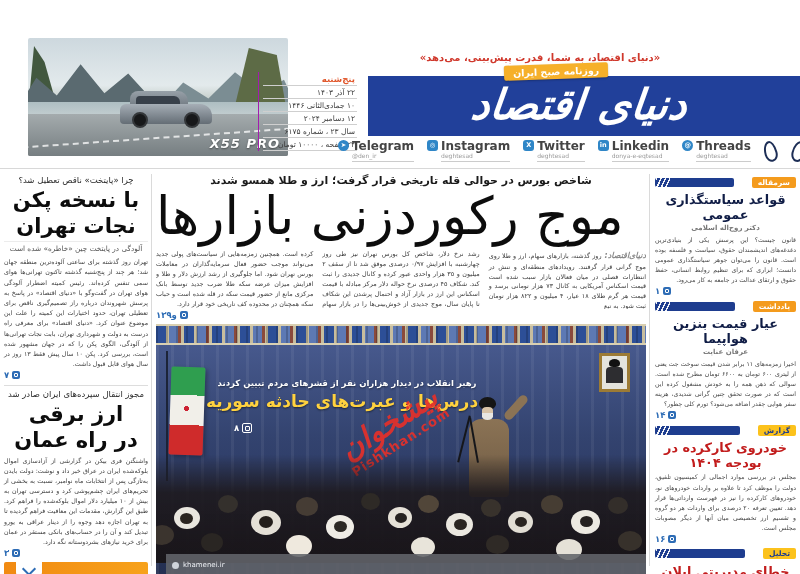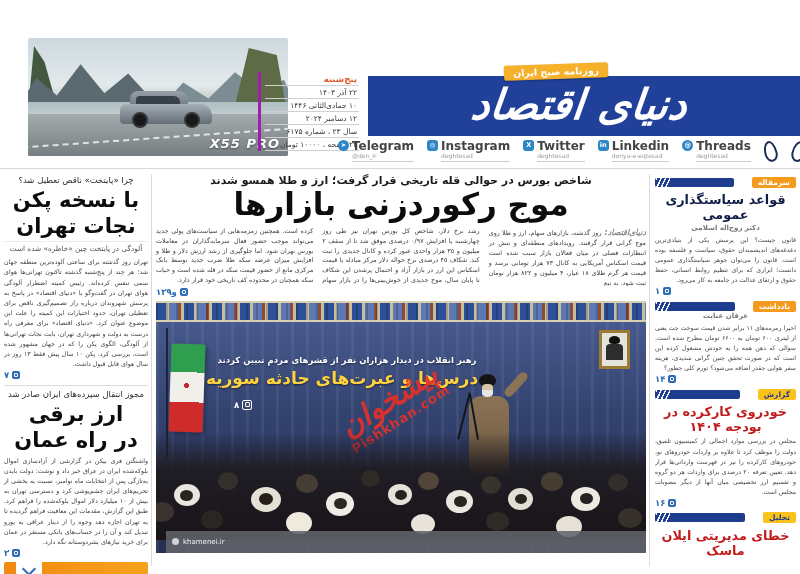--- a/index.html
+++ b/index.html
@@ -25,21 +25,21 @@
   .car-top{position:absolute;bottom:20px;left:10px;width:58px;height:17px;border-radius:8px 10px 0 0;
            background:linear-gradient(#97a0a8,#6e777f);}
   .car-win{position:absolute;bottom:22px;left:16px;width:44px;height:10px;border-radius:4px 6px 0 0;background:#38404a;}
   .car-body{position:absolute;bottom:4px;left:0;width:92px;height:20px;border-radius:6px 12px 4px 4px;
             background:linear-gradient(#a6aeb6,#646d75);}
   .wheel{position:absolute;bottom:0;width:12px;height:12px;border-radius:50%;background:#17181a;border:2px solid #34373a;}
   .w1{left:12px;} .w2{left:64px;}
   .model{position:absolute;right:8px;bottom:5px;color:#fff;font-weight:bold;font-style:italic;
          font-size:13px;letter-spacing:1px;text-shadow:0 1px 2px rgba(0,0,0,.45);}
   
-  .dates{position:absolute;left:258px;top:72px;width:94px;direction:rtl;border-left:3px solid #a21caf;padding-left:4px;}
+  .dates{position:absolute;left:258px;top:72px;width:94px;direction:rtl;border-left:1px solid #a21caf;padding-left:4px;}
   .drow{font-size:7.5px;color:#3a3a3a;text-align:right;border-bottom:1px solid #cfcfcf;padding:1.5px 2px;white-space:nowrap;}
   .drow.weekday{color:#e0562a;font-weight:bold;font-size:8.5px;}
   
   .slogan{position:absolute;left:415px;top:52px;width:250px;direction:rtl;text-align:center;
           color:#d0382c;font-size:10px;font-weight:bold;}
   .band{position:absolute;left:368px;top:76px;right:0;height:60px;background:#21409a;}
   .logo-script{position:absolute;left:0;right:10px;top:0;height:60px;line-height:58px;text-align:center;
                color:#fff;font-size:42px;font-weight:bold;font-style:italic;direction:rtl;
                transform:skewX(-6deg);letter-spacing:-2px;white-space:nowrap;}
   .badge{position:absolute;left:504px;top:64px;background:#f6b02a;color:#fff;font-size:9.5px;font-weight:bold;
@@ -61,21 +61,21 @@
   
   .content{position:absolute;top:169px;left:0;right:0;bottom:0;}
   .vrule{position:absolute;top:5px;bottom:8px;width:1px;background:#dadada;}
   .v1{left:151px;} .v2{left:649px;}
   .col{position:absolute;top:3px;direction:rtl;}
   .col-left{left:4px;width:144px;}
   .col-center{left:156px;width:490px;}
   .col-right{left:655px;width:141px;}
   
   .lead-kicker{text-align:center;font-size:11px;font-weight:bold;color:#1a1a1a;margin-top:2px;}
-  .lead-title{text-align:center;font-size:31px;font-weight:700;color:#0c0c0c;line-height:1.12;letter-spacing:-1px;}
+  .lead-title{text-align:left;font-size:52px;font-weight:400;color:#0c0c0c;line-height:1.12;letter-spacing:-1px;}
   .lead-body{display:flex;gap:9px;margin-top:5px;height:59px;overflow:hidden;}
   .lead-colz{flex:1;font-size:6.4px;line-height:1.55;color:#3c3c3c;text-align:justify;}
   .sig{font-style:italic;font-weight:bold;color:#8a8a8a;font-size:8px;padding-left:3px;}
   .pref{direction:ltr;display:flex;align-items:center;gap:3px;color:#2d6cb5;font-weight:bold;font-size:8.5px;
         justify-content:flex-start;margin-top:1px;}
   .pgicon{width:8px;height:8px;background:#2d6cb5;border-radius:2px;position:relative;flex:none;}
   .pgicon::after{content:"";position:absolute;inset:2px;border:1px solid #fff;border-radius:1px;}
   .pgicon.light{background:transparent;border:1px solid #fff;}
   .pgicon.light::after{border-color:#fff;inset:1.5px;}
   
@@ -171,20 +171,21 @@
 
     <div class="dates">
       <div class="drow weekday">پنج‌شنبه</div>
       <div class="drow">۲۲ آذر ۱۴۰۳</div>
       <div class="drow">۱۰ جمادی‌الثانی ۱۴۴۶</div>
       <div class="drow">۱۲ دسامبر ۲۰۲۴</div>
       <div class="drow">سال ۲۳ ، شماره ۶۱۷۵</div>
       <div class="drow">۲۴ صفحه ، ۱۰۰۰۰ تومان</div>
     </div>
 
+    <div class="slogan">«دنیای اقتصاد، به شما، قدرت پیش‌بینی، می‌دهد»</div>
 
     <div class="band">
       <div class="logo-script">دنیای اقتصاد</div>
     </div>
     <div class="badge">روزنامه صبح ایران</div>
 
     <div class="social">
       <div class="soc">
         <span class="icn round">➤</span>
         <span class="stx">
@@ -361,20 +362,21 @@
           <span>۱</span>
           <span class="pgicon"></span>
         </div>
       </div>
 
       <div>
         <div class="rtag">
           <span class="rtag-label orange">یادداشت</span>
           <span class="rtag-bar"></span>
         </div>
+        <div class="rtitle">عیار قیمت بنزین هواپیما</div>
         <div class="rauthor">عرفان عنایت</div>
         <div class="rbody">اخیرا زمزمه‌های ۱۱ برابر شدن قیمت سوخت جت یعنی از لیتری ۶۰۰ تومان به ۶۶۰۰ تومان مطرح شده است. سوالی که ذهن همه را به خودش مشغول کرده این است که در صورت تحقق چنین گرانی شدیدی، هزینه سفر هوایی چقدر اضافه می‌شود؟ تورم کلی چطور؟</div>
         <div class="pref">
           <span>۱۴</span>
           <span class="pgicon"></span>
         </div>
       </div>
 
       <div>
         <div class="rtag">

